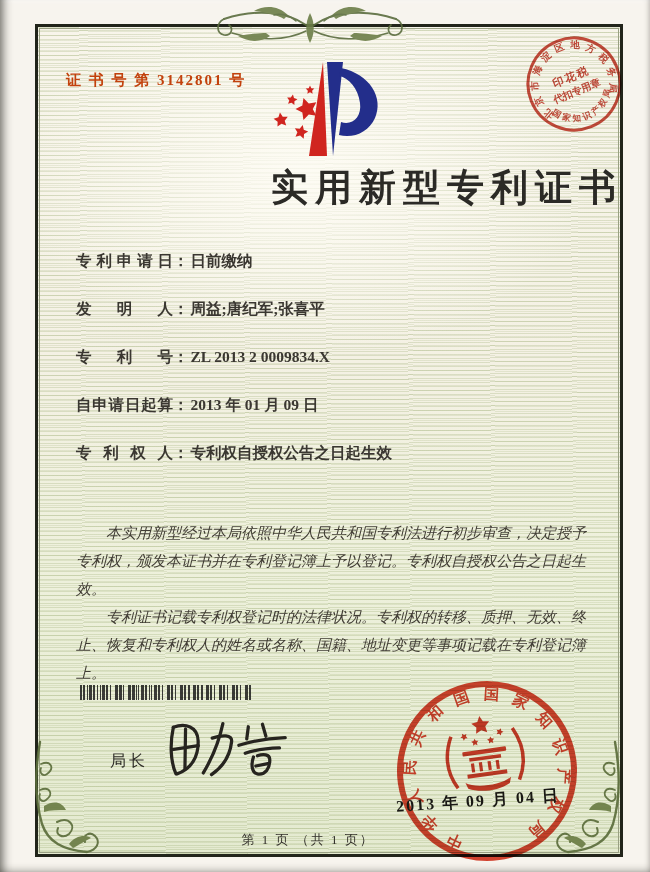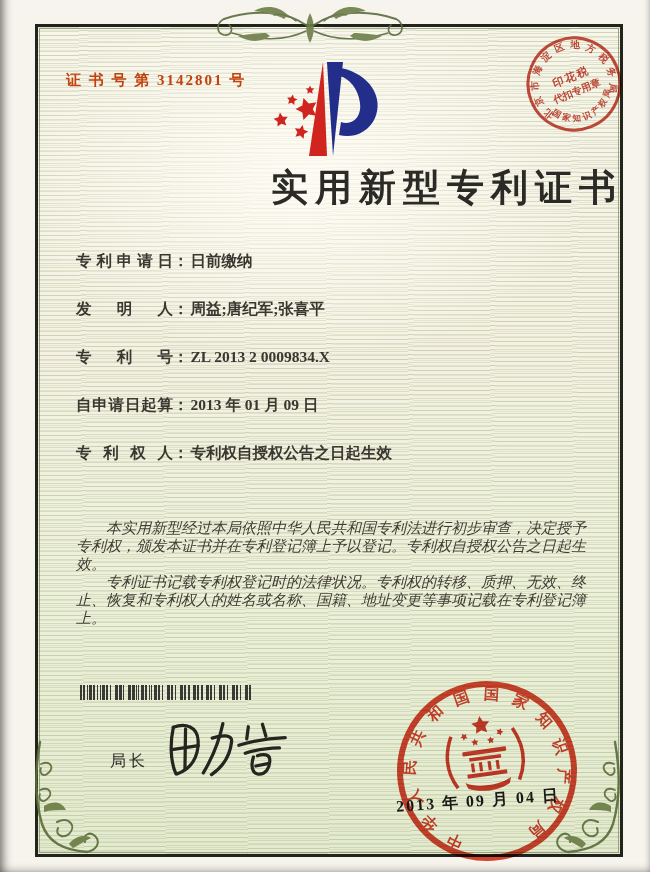--- a/index.html
+++ b/index.html
@@ -23,21 +23,21 @@
       pointer-events:none;}
   
   .cert-no{position:absolute;left:66px;top:71px;font-size:15px;letter-spacing:2px;color:#c2410c;font-weight:bold;}
   .title{position:absolute;left:35px;top:163px;width:588px;text-align:right;
     font-size:37px;font-weight:bold;letter-spacing:7px;color:#2b2a26;}
   .row{position:absolute;left:76px;font-size:15.5px;color:#3a3731;font-weight:bold;white-space:nowrap;}
   .row .lbl{display:inline-block;width:97px;text-align:justify;text-align-last:justify;}
   .row .colon{display:inline-block;margin-right:2px;}
   .row .val{font-weight:bold;}
   .r0{top:251px}.r1{top:299px}.r2{top:347px}.r3{top:395px}.r4{top:443px}.r5{top:491px}
-  .body-text{position:absolute;left:76px;top:519px;width:510px;font-size:15px;line-height:18px;
+  .body-text{position:absolute;left:76px;top:519px;width:510px;font-size:15px;line-height:28px;
     color:#403c34;font-style:italic;}
   .body-text p{margin:0;text-indent:2em;}
   .footer{position:absolute;left:20px;top:831px;width:576px;text-align:center;
     font-size:13px;letter-spacing:2px;color:#34322c;}
   
   .logo{position:absolute;left:250px;top:58px;width:145px;height:108px;}
   
   .barcode{position:absolute;left:80px;top:685px;width:172px;height:15px;opacity:.85;
     background-image:
       repeating-linear-gradient(90deg,#1c1c1c 0 2px,transparent 2px 4px,#1c1c1c 4px 5px,transparent 5px 9px,#1c1c1c 9px 12px,transparent 12px 13px),
@@ -230,14 +230,15 @@
         <rect x="75" y="96" width="40" height="4"></rect>
         <path d="M72,104 C82,111 108,111 118,104 L116,110 C104,116 86,116 74,110 Z"></path>
         <path d="M64,56 C55,74 55,92 64,108" fill="none" stroke="#cf3220" stroke-width="3.5"></path>
         <path d="M126,56 C135,74 135,92 126,108" fill="none" stroke="#cf3220" stroke-width="3.5"></path>
       </g>
     </g>
   </svg>
 
   <div class="seal-date">2013 年 09 月 04 日</div>
 
+  <div class="footer">第 1 页 （共 1 页）</div>
 
 </div>
 
 </body></html>

